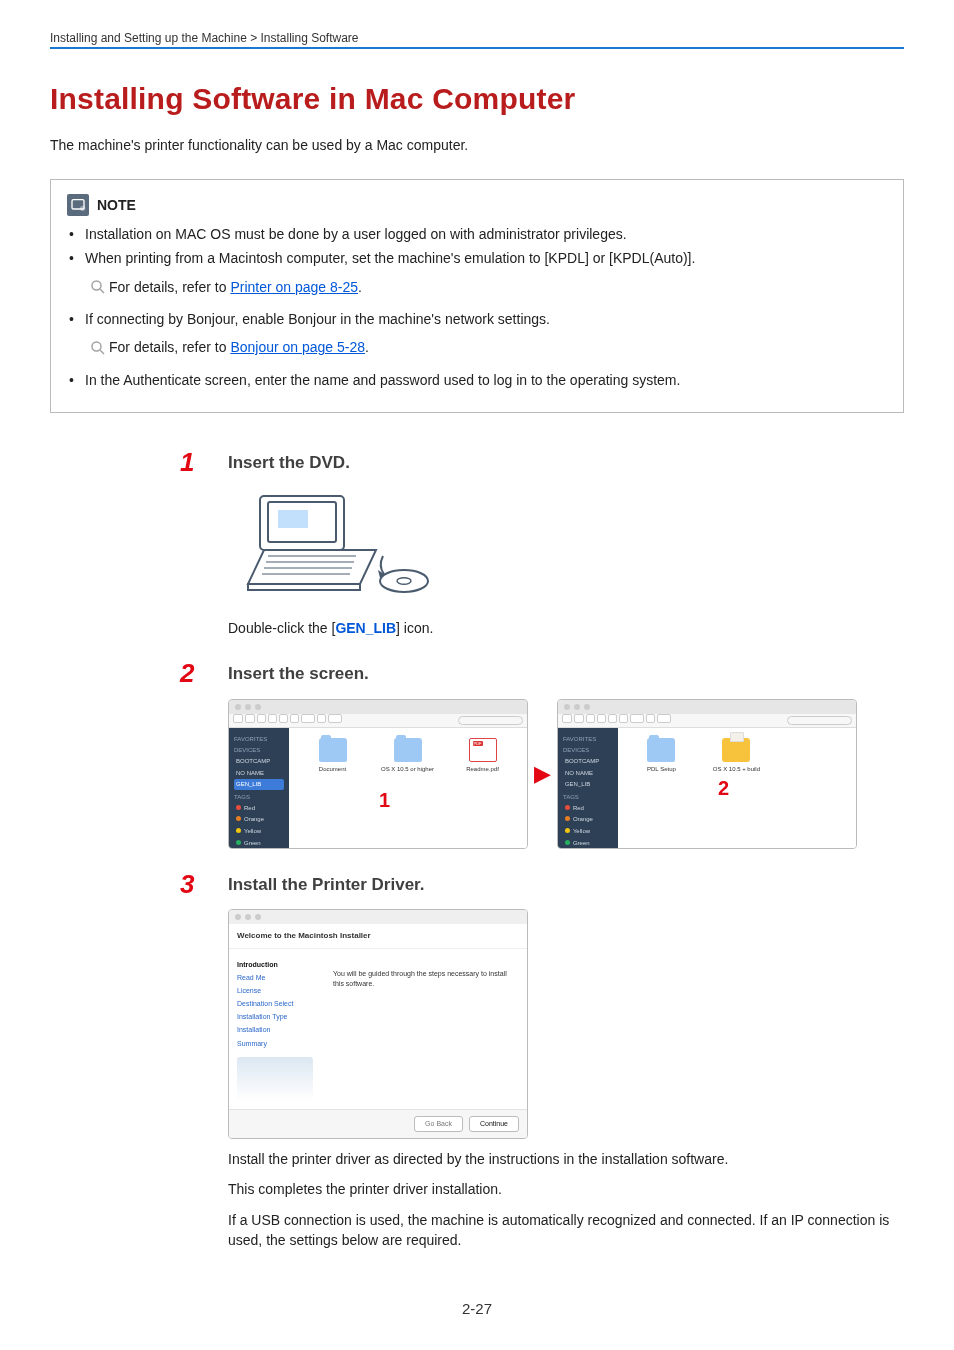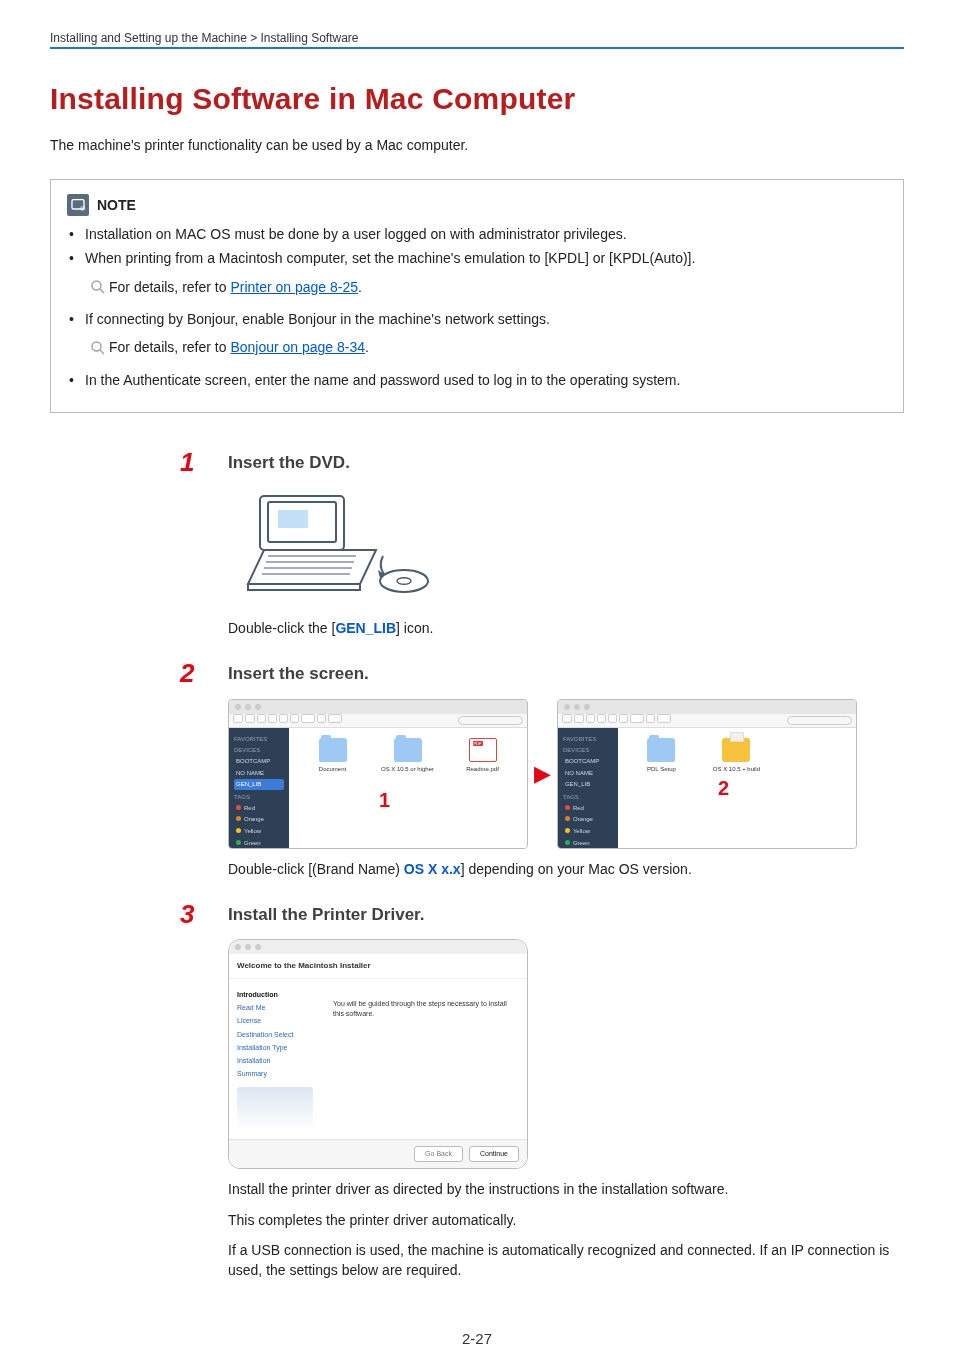--- a/index.html
+++ b/index.html
@@ -96,21 +96,21 @@
     .file .lbl{ font-size:6px; color:#333;}
     .folder{ background:#9ec9f5; border-radius:3px 3px 2px 2px; position:relative;}
     .folder::before{ content:""; position:absolute; top:-3px; left:2px; width:10px; height:4px; background:#9ec9f5; border-radius:2px 2px 0 0;}
     .pdf{ background:#fff; border:1px solid #d44; border-radius:2px; position:relative;}
     .pdf::after{ content:"PDF"; color:#fff; background:#d33; font-size:4px; position:absolute; top:2px; left:3px; padding:0 1px; border-radius:1px;}
     .pkg{ background:#f7c23c; border-radius:3px; position:relative;}
     .pkg::before{ content:""; position:absolute; top:-6px; left:8px; width:12px; height:8px; background:#f3f0ea; border:1px solid #ddd; border-radius:1px;}
     .callout{ color:#e30613; font-weight:900; font-size:20px; text-align:center;}
     .play-arrow{ color:#e30613; font-size:22px; }
     
-    .installer{ border:1px solid #bbb; width:300px; border-radius:12px; overflow:hidden; font-size:8px; }
+    .installer{ border:1px solid #bbb; width:300px; border-radius:4px; overflow:hidden; font-size:8px; }
     .installer .titlebar{ height:14px; background:#efefef; display:flex; align-items:center; padding:0 6px; gap:4px;}
     .installer .welcome{ font-weight:bold; font-size:8px; padding:6px 8px; border-bottom:1px solid #eee; color:#333;}
     .installer-body{ display:flex;}
     .inst-sidebar{ width:92px; padding:8px 8px; background:#fff;}
     .inst-sidebar .item{ font-size:7px; margin:3px 0; color:#2a67c9;}
     .inst-sidebar .item.current{ color:#111; font-weight:bold;}
     .inst-sidebar .art{ height:44px; background:linear-gradient(180deg,#dce7f2,#fff); border-radius:3px; margin-top:8px;}
     .inst-main{ flex:1; padding:10px 12px; min-height:110px; position:relative; color:#333;}
     .inst-main p{ font-size:7px; line-height:1.4;}
     .inst-footer{ display:flex; justify-content:flex-end; gap:6px; padding:6px 8px; background:#f6f6f6; border-top:1px solid #e3e3e3;}
@@ -157,21 +157,21 @@
     <li>If connecting by Bonjour, enable Bonjour in the machine's network settings.</li>
   </ul>
   <div class="ref-row">
     <span class="mag-icon">
       <svg viewBox="0 0 24 24">
           <circle cx="10" cy="10" r="6" fill="none" stroke="#666" stroke-width="2"></circle>
           <path d="M15 15l5 5" stroke="#666" stroke-width="2"></path>
         </svg>
     </span>
     <span>
-      <span>For details, refer to </span><a href="#" class="link">Bonjour on page 8-34</a><span>.</span>
+      <span>For details, refer to </span><a href="#" class="link">Bonjour on page 5-28</a><span>.</span>
     </span>
   </div>
   <ul class="bullets">
     <li>In the Authenticate screen, enter the name and password used to log in to the operating system.</li>
   </ul>
 </div>
 
 <div class="step">
   <div class="step-num">1</div>
   <div class="step-title">Insert the DVD.</div>
@@ -293,23 +293,20 @@
             </div>
           <div class="file">
               <div class="ic pkg"></div>
               <div class="lbl">OS X 10.5 + build</div>
             </div>
           <div class="callout" style="position:absolute; left:100px; top:46px;">2</div>
         </div>
       </div>
     </div>
   </div>
-  <p>
-    <span>Double-click [(Brand Name) </span><span class="blue-bold">OS X x.x</span><span>] depending on your Mac OS version.</span>
-  </p>
 </div>
 
 <div class="step">
   <div class="step-num">3</div>
   <div class="step-title">Install the Printer Driver.</div>
 </div>
 <div class="step-body">
   <div class="installer">
     <div class="titlebar">
         <span class="tl-dot"></span>
@@ -331,17 +328,17 @@
       <div class="inst-main">
         <p>You will be guided through the steps necessary to install this software.</p>
       </div>
     </div>
     <div class="inst-footer">
       <div class="btn">Go Back</div>
       <div class="btn primary">Continue</div>
     </div>
   </div>
   <p>Install the printer driver as directed by the instructions in the installation software.</p>
-  <p>This completes the printer driver automatically.</p>
+  <p>This completes the printer driver installation.</p>
   <p>If a USB connection is used, the machine is automatically recognized and connected. If an IP connection is used, the settings below are required.</p>
 </div>
 
 <div class="pgnum">2-27</div>
 
 </body></html>

